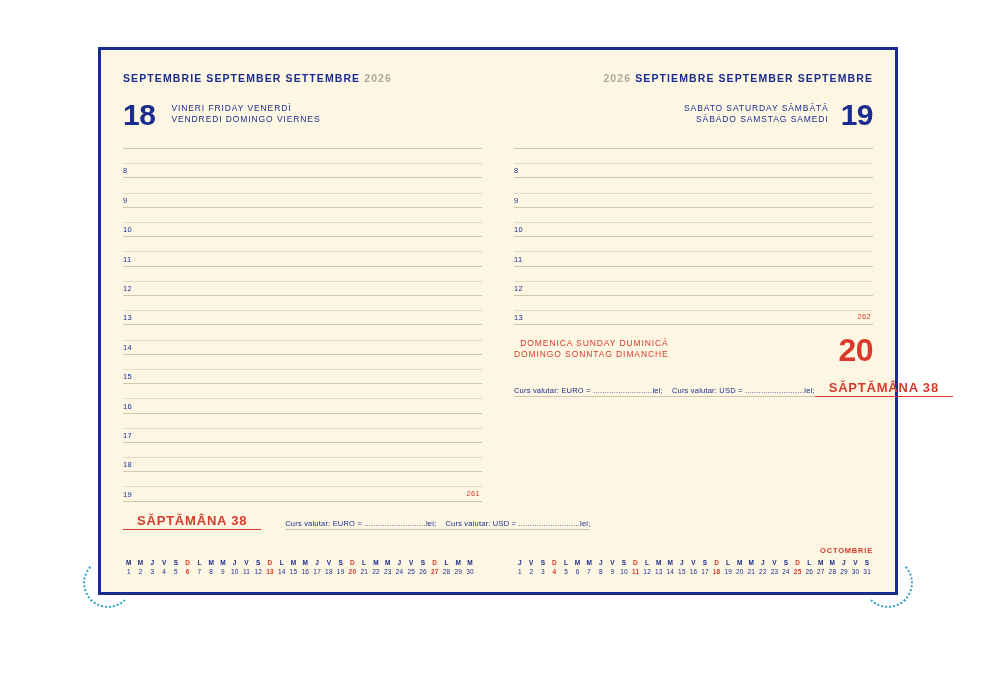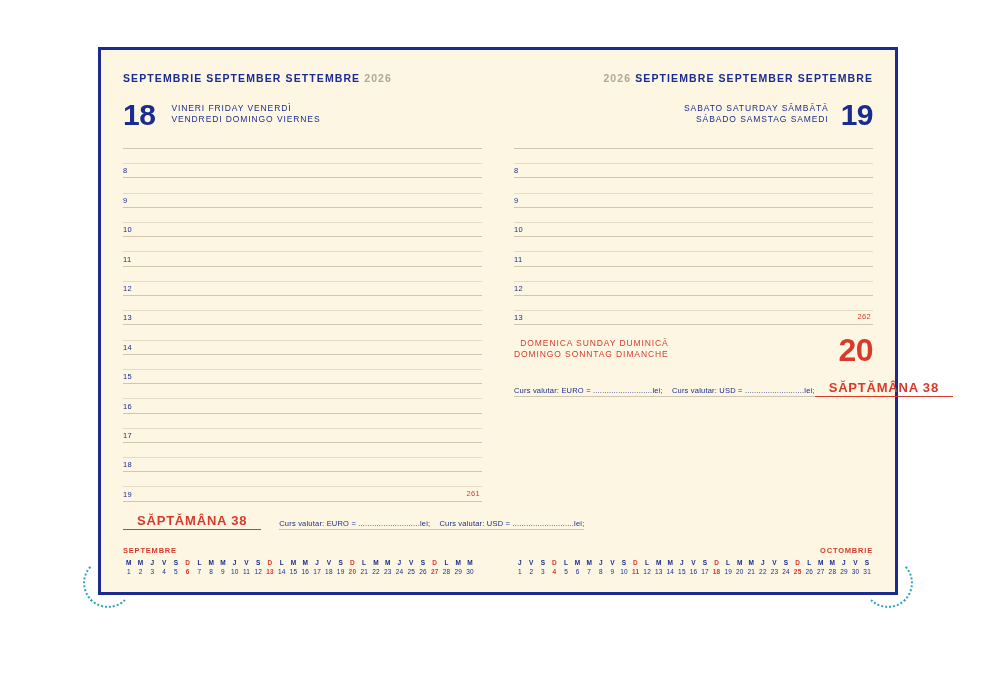--- a/index.html
+++ b/index.html
@@ -145,21 +145,21 @@
     border-bottom: 1px solid #d83a2c;
     padding: 0 14px 1px 14px;
     white-space: nowrap;
   }
   .currency {
     white-space: nowrap;
     border-bottom: 1px solid #cfc6ad;
     flex: 1;
     padding-bottom: 1px;
   }
-  .cur-left { margin-left: 18px; }
+  .cur-left { margin-left: 24px; }
   .cur-right { }
 
   
   .mini {
     position: absolute;
     bottom: 16px;
     left: 22px;
     right: 22px;
   }
   .page.right .mini { left: 16px; right: 22px; }
@@ -275,21 +275,20 @@
       <div class="footer-row">
         <div class="week">SĂPTĂMÂNA 38</div>
         <div class="currency cur-left">
           <span>Curs valutar: EURO = ...........................lei;</span>
           &nbsp;&nbsp;
           <span>Curs valutar: USD = ...........................lei;</span>
         </div>
       </div>
 
       <div class="mini">
-        <div class="mini-title">SEPTEMBRE</div>
         <div class="mini-row dow">
             <div class="mini-cell">M</div>
             <div class="mini-cell">M</div>
             <div class="mini-cell">J</div>
             <div class="mini-cell">V</div>
             <div class="mini-cell">S</div>
             <div class="mini-cell sun">D</div>
             <div class="mini-cell">L</div>
             <div class="mini-cell">M</div>
             <div class="mini-cell">M</div>

